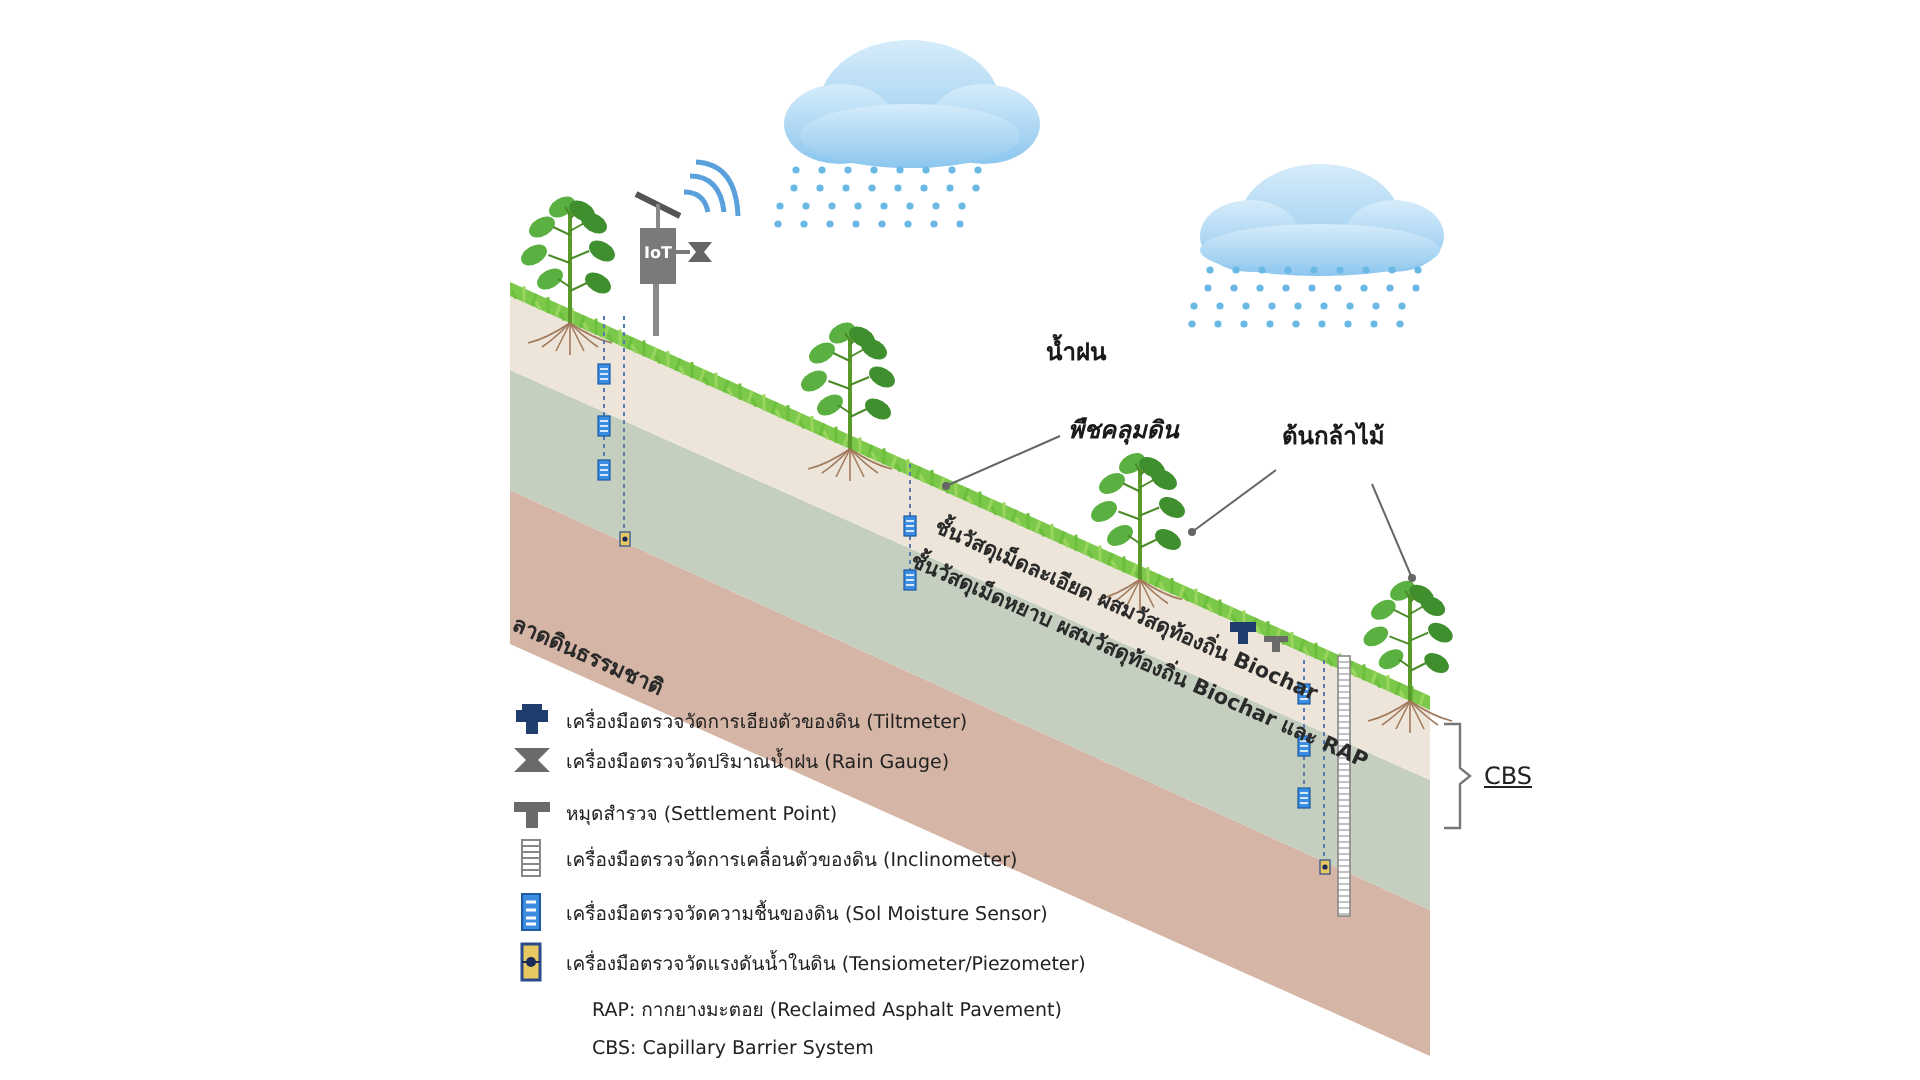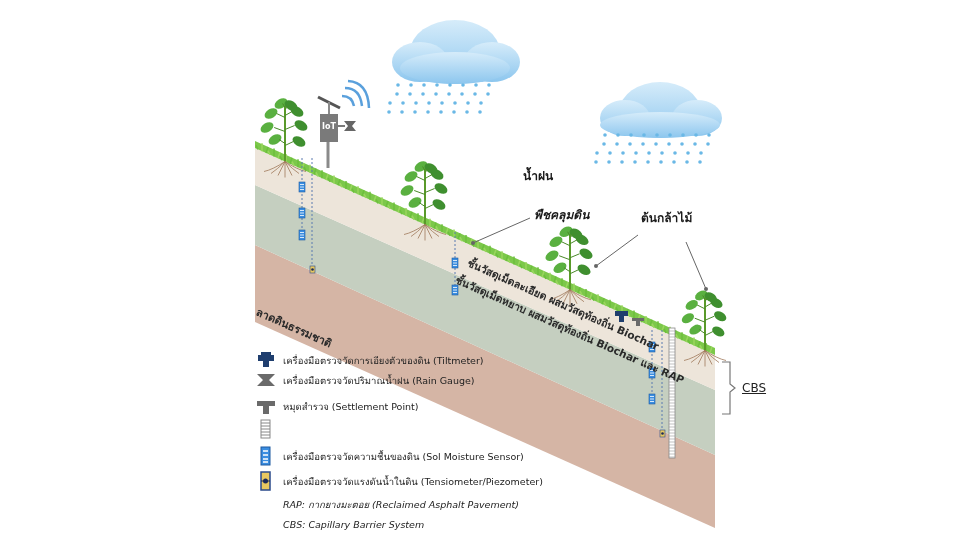--- a/index.html
+++ b/index.html
@@ -5,21 +5,21 @@
   html, body { margin: 0; padding: 0; background: #ffffff; }
   body { width: 960px; height: 540px; position: relative; overflow: hidden;
          font-family: "DejaVu Sans", sans-serif; }
   #scene { position: absolute; left: 0; top: 0; width: 960px; height: 540px; }
   .lbl { position: absolute; white-space: nowrap; color: #1a1a1a; }
   .lbl-bold { font-weight: bold; font-size: 12px; }
   .legend { position: absolute; left: 255px; top: 350px; }
   .legend-row { position: absolute; left: 0; height: 20px; display: flex; align-items: center; }
   .legend-icon { width: 22px; height: 20px; display: inline-block; position: relative; }
   .legend-text { font-size: 9.5px; color: #222; margin-left: 6px; white-space: nowrap; }
-  .legend-note { font-size: 9.5px; color: #222; margin-left: 28px; white-space: nowrap; font-style: italic; }
+  .legend-note { font-size: 9.5px; color: #222; margin-left: 41px; white-space: nowrap; }
   .layer-text { position: absolute; font-size: 10.5px; font-weight: bold; color: #2a2a2a;
                 white-space: nowrap; transform-origin: left center; }
   .cbs-label { font-size: 12px; color: #222; text-decoration: underline; }
 </style>
 </head>
 <body>
 
 <svg id="scene" viewBox="0 0 960 540" xmlns="http://www.w3.org/2000/svg">
   <defs>
     <linearGradient id="cloudGrad" x1="0" y1="0" x2="0" y2="1">
@@ -535,20 +535,21 @@
           <rect x="6" y="1" width="9" height="18" fill="#fff" stroke="#888" stroke-width="1"></rect>
         <g stroke="#888" stroke-width="1">
             <line x1="6" y1="4" x2="15" y2="4"></line>
             <line x1="6" y1="7" x2="15" y2="7"></line>
             <line x1="6" y1="10" x2="15" y2="10"></line>
             <line x1="6" y1="13" x2="15" y2="13"></line>
             <line x1="6" y1="16" x2="15" y2="16"></line>
           </g>
         </svg>
     </span>
+    <span class="legend-text">เครื่องมือตรวจวัดการเคลื่อนตัวของดิน (Inclinometer)</span>
   </div>
   <div class="legend-row" style="top:96px;">
     <span class="legend-icon">
       <svg width="22" height="20">
           <rect x="6" y="1" width="9" height="18" fill="#3a8de0" stroke="#1e5aa0" stroke-width="1"></rect>
         <g stroke="#fff" stroke-width="1.5">
             <line x1="8" y1="5" x2="13" y2="5"></line>
             <line x1="8" y1="9" x2="13" y2="9"></line>
             <line x1="8" y1="13" x2="13" y2="13"></line>
             <line x1="8" y1="16" x2="13" y2="16"></line>

